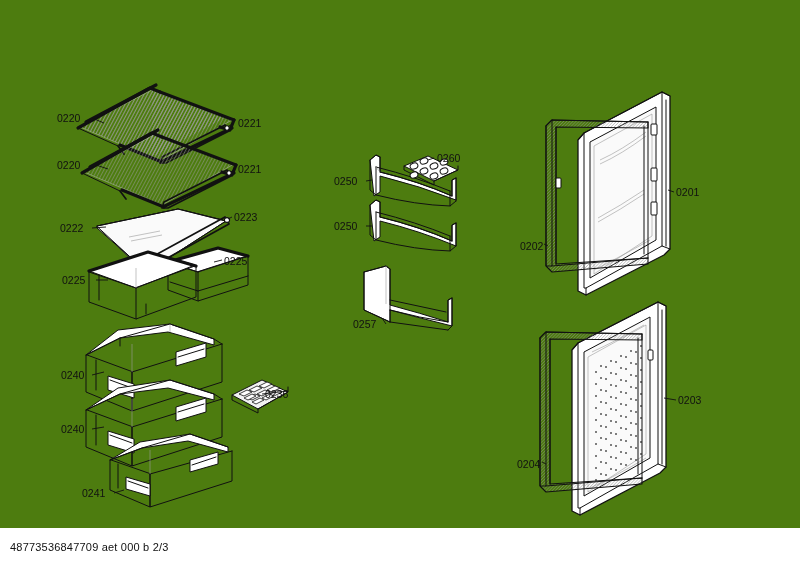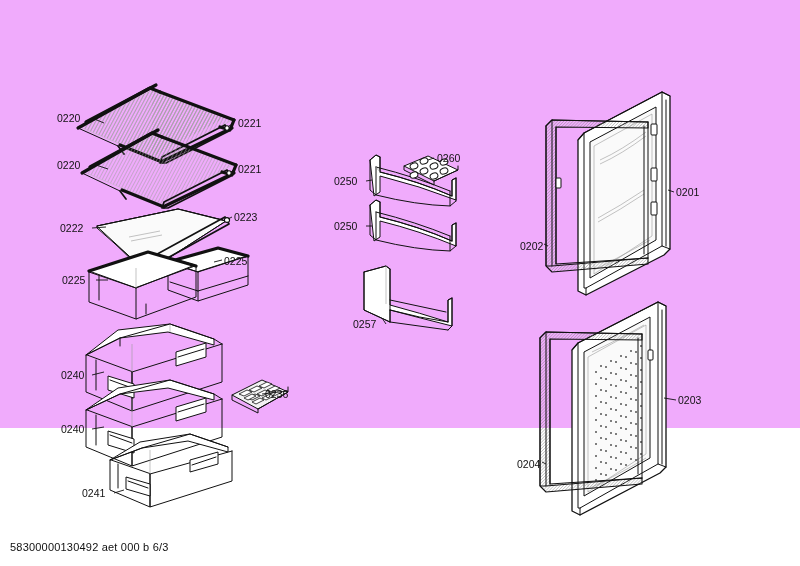--- a/index.html
+++ b/index.html
@@ -1,18 +1,18 @@
 <!DOCTYPE html>
 <html><head>
 <meta charset="utf-8">
 <style>
   html,body{margin:0;padding:0;background:#ffffff;}
   body{width:800px;height:566px;overflow:hidden;
        font-family:"Liberation Sans",sans-serif;color:#111;}
-  #sheet{position:relative;width:800px;height:428px;background:#f0abfc;}
+  #sheet{position:relative;width:800px;height:528px;background:#4d7c0f;}
   svg{display:block;}
   .lbl{font-family:"Liberation Sans",sans-serif;font-size:10.5px;fill:#111;}
   .foot{position:absolute;left:10px;top:541px;font-size:11px;color:#111;
         letter-spacing:.2px;white-space:nowrap;}
   .ln{fill:none;stroke:#111;stroke-width:1;stroke-linejoin:round;stroke-linecap:round;}
   .thick{fill:none;stroke:#111;stroke-width:3.2;stroke-linecap:round;stroke-linejoin:round;}
   .med{fill:none;stroke:#111;stroke-width:1.7;stroke-linecap:round;stroke-linejoin:round;}
   .wht{fill:#ffffff;stroke:#111;stroke-width:1;stroke-linejoin:round;}
   .wht2{fill:#ffffff;stroke:#111;stroke-width:1.3;stroke-linejoin:round;}
   .gry{fill:#f2f2f2;stroke:#111;stroke-width:1;stroke-linejoin:round;}
@@ -434,15 +434,15 @@
     <path d="M434,158 L428,160"></path>
     <path d="M366,226 L372,226"></path>
     <path d="M386,324 L382,318"></path>
     <path d="M674,192 L668,190"></path>
     <path d="M548,246 L544,244"></path>
     <path d="M676,400 L664,398"></path>
     <path d="M546,464 L542,462"></path>
   </g>
 </svg>
 
-<div class="foot">58300000130492 aet 000 b 6/3</div>
+<div class="foot">48773536847709 aet 000 b 2/3</div>
 
 </div>
 
 </body></html>

